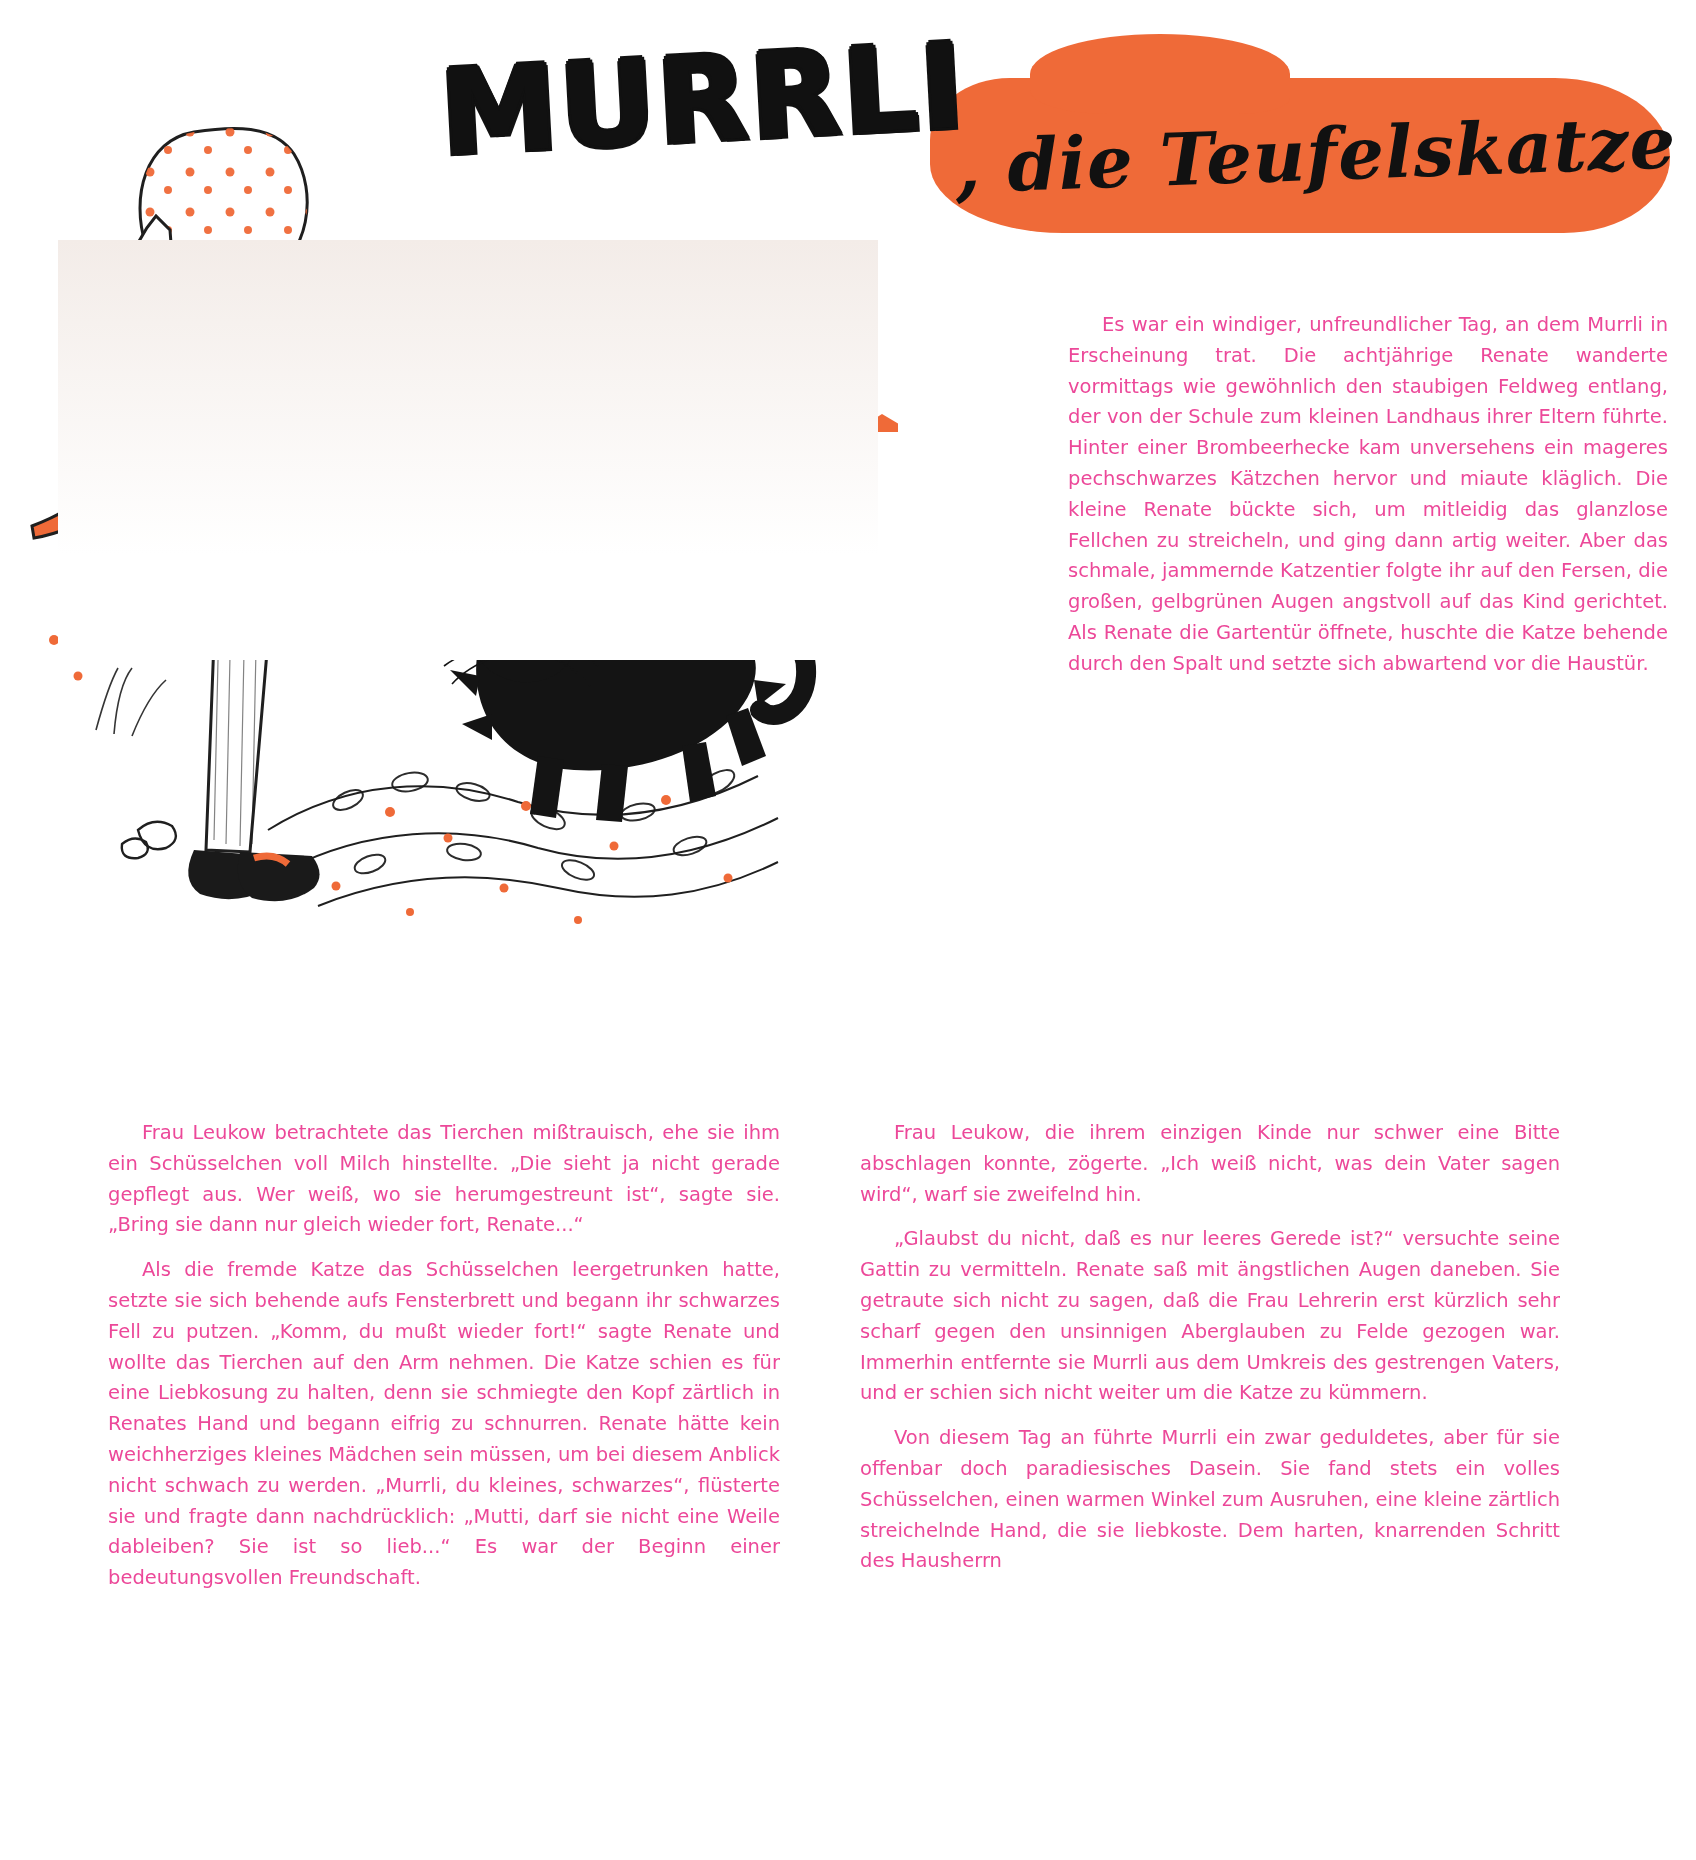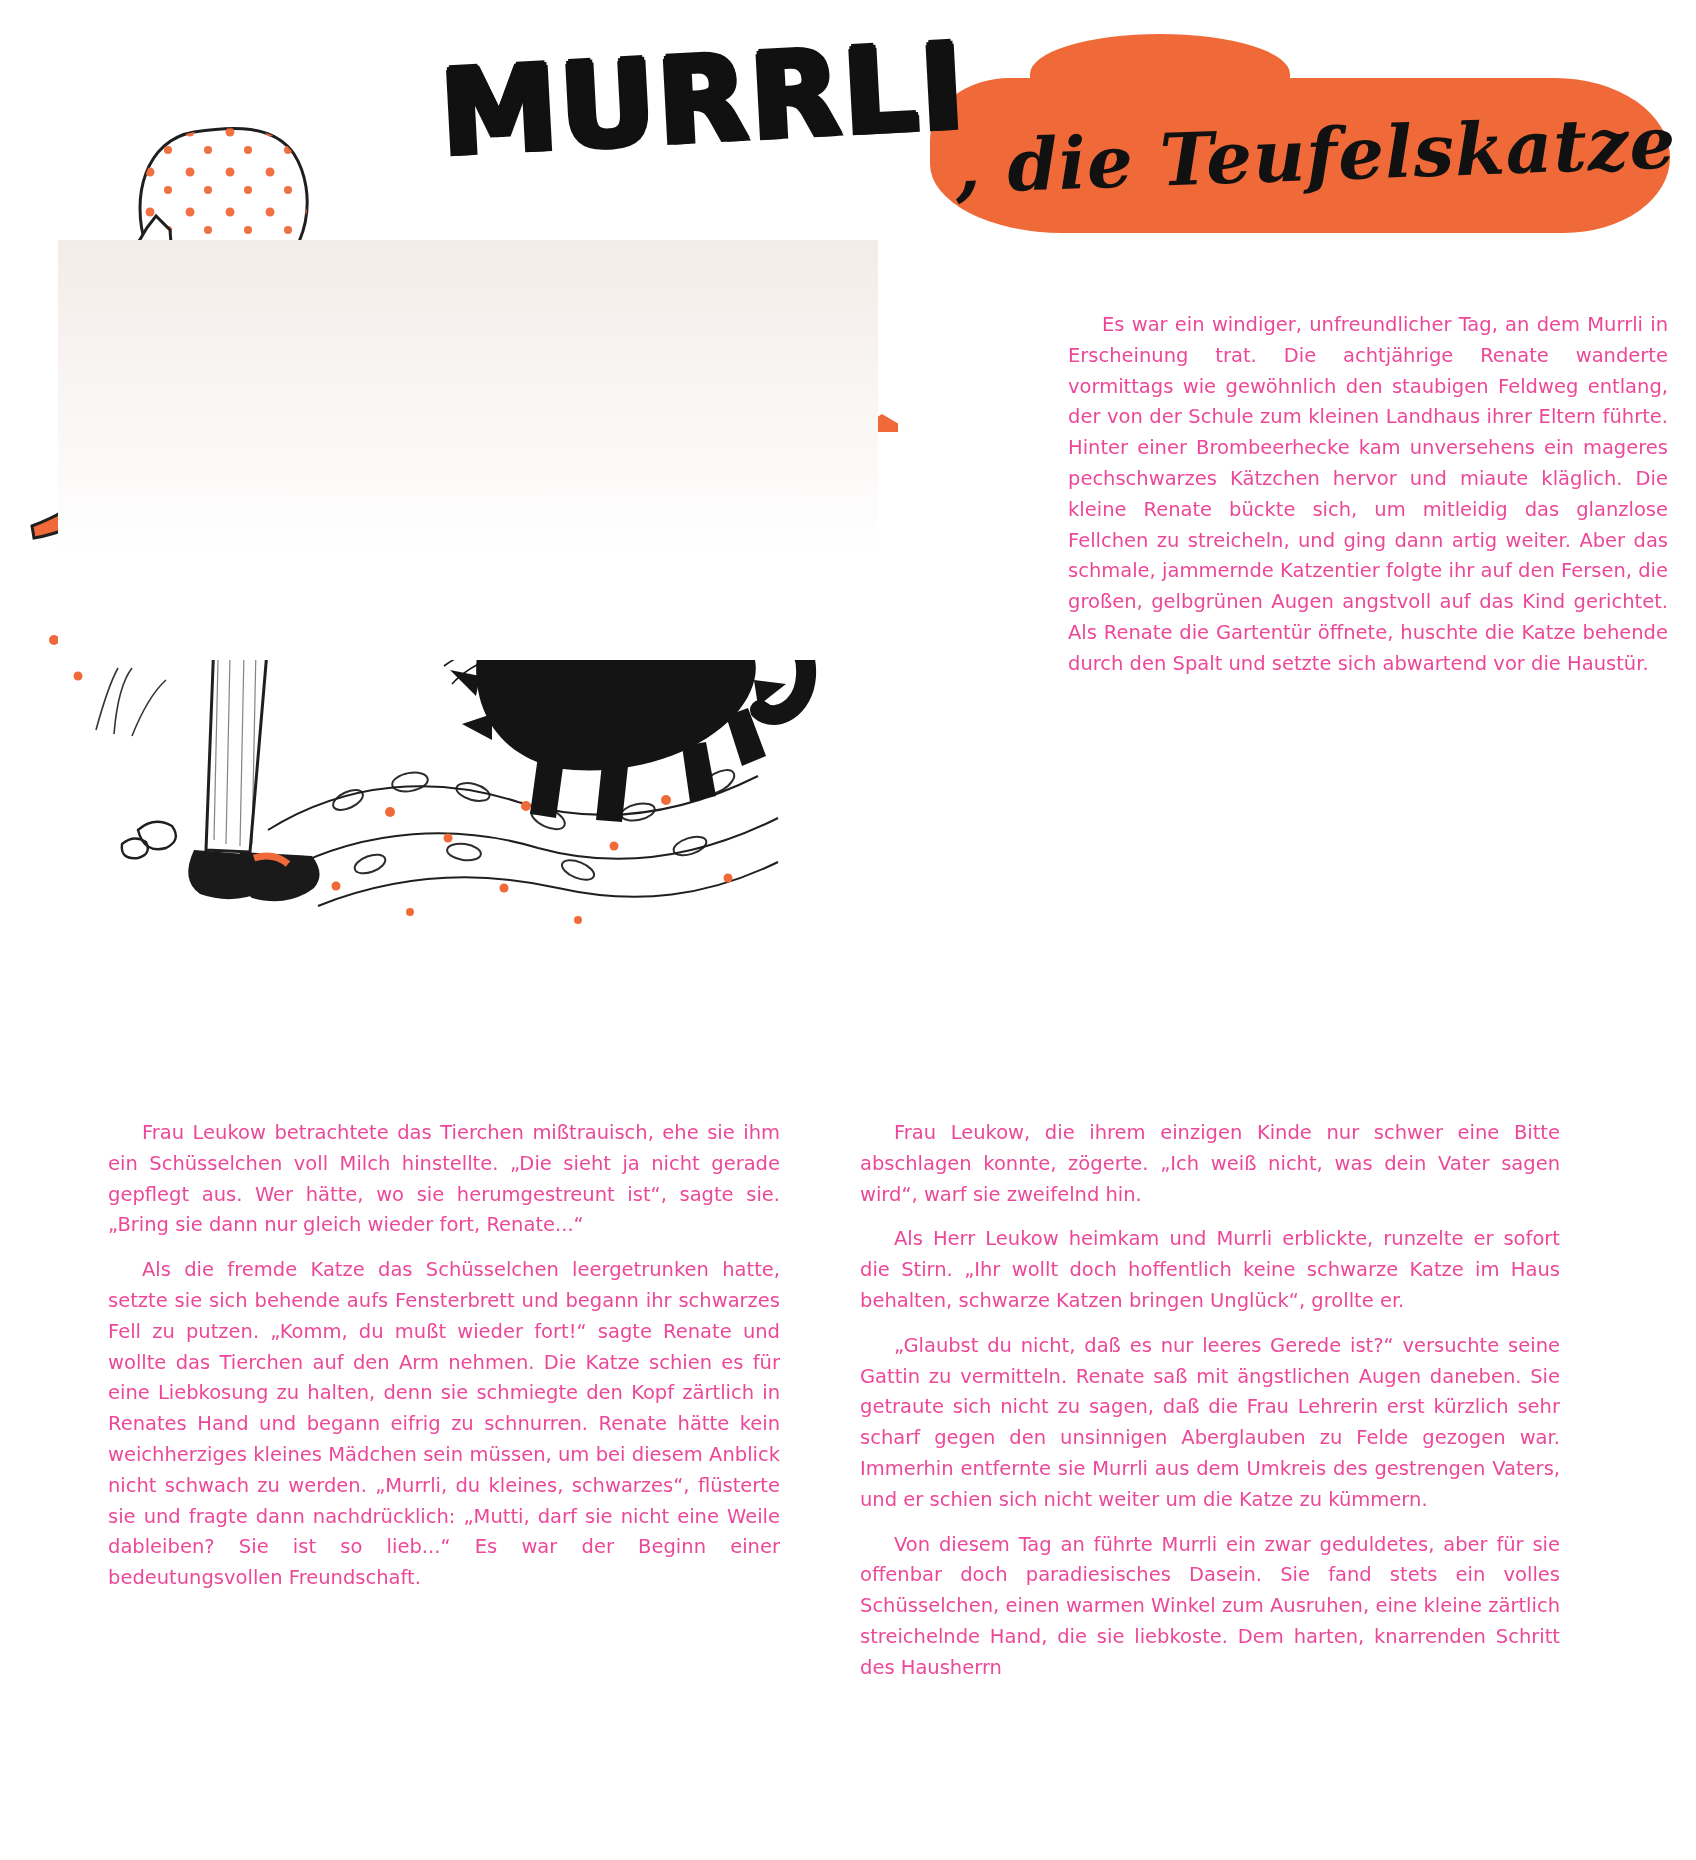--- a/index.html
+++ b/index.html
@@ -314,24 +314,23 @@
         <path d="M104 804 q12 -10 24 -2 q6 12 -8 16 q-18 2 -16 -14 z"></path>
       </g>
     </svg>
   </div>
 
   <div class="col col-top-right">
     <p>Es war ein windiger, unfreundlicher Tag, an dem Murrli in Erscheinung trat. Die achtjährige Renate wanderte vormittags wie gewöhnlich den staubigen Feldweg entlang, der von der Schule zum kleinen Landhaus ihrer Eltern führte. Hinter einer Brombeerhecke kam unversehens ein mageres pechschwarzes Kätzchen hervor und miaute kläglich. Die kleine Renate bückte sich, um mitleidig das glanzlose Fellchen zu streicheln, und ging dann artig weiter. Aber das schmale, jammernde Katzentier folgte ihr auf den Fersen, die großen, gelbgrünen Augen angstvoll auf das Kind gerichtet. Als Renate die Gartentür öffnete, huschte die Katze behende durch den Spalt und setzte sich abwartend vor die Haustür.</p>
   </div>
 
   <div class="col col-bottom-left">
-    <p>Frau Leukow betrachtete das Tierchen mißtrauisch, ehe sie ihm ein Schüsselchen voll Milch hinstellte. „Die sieht ja nicht gerade gepflegt aus. Wer hätte, wo sie herumgestreunt ist“, sagte sie. „Bring sie dann nur gleich wieder fort, Renate...“</p>
+    <p>Frau Leukow betrachtete das Tierchen mißtrauisch, ehe sie ihm ein Schüsselchen voll Milch hinstellte. „Die sieht ja nicht gerade gepflegt aus. Wer weiß, wo sie herumgestreunt ist“, sagte sie. „Bring sie dann nur gleich wieder fort, Renate...“</p>
     <p>Als die fremde Katze das Schüsselchen leergetrunken hatte, setzte sie sich behende aufs Fensterbrett und begann ihr schwarzes Fell zu putzen. „Komm, du mußt wieder fort!“ sagte Renate und wollte das Tierchen auf den Arm nehmen. Die Katze schien es für eine Liebkosung zu halten, denn sie schmiegte den Kopf zärtlich in Renates Hand und begann eifrig zu schnurren. Renate hätte kein weichherziges kleines Mädchen sein müssen, um bei diesem Anblick nicht schwach zu werden. „Murrli, du kleines, schwarzes“, flüsterte sie und fragte dann nachdrücklich: „Mutti, darf sie nicht eine Weile dableiben? Sie ist so lieb...“ Es war der Beginn einer bedeutungsvollen Freundschaft.</p>
   </div>
 
   <div class="col col-bottom-right">
     <p>Frau Leukow, die ihrem einzigen Kinde nur schwer eine Bitte abschlagen konnte, zögerte. „Ich weiß nicht, was dein Vater sagen wird“, warf sie zweifelnd hin.</p>
-    <p>Als Herr Leukow heimkam und Murrli erblickte, runzelte er sofort die Stirn. „Ihr wollt doch hoffentlich keine schwarze Katze im Haus behalten, schwarze Katzen bringen Unglück“, grollte er.</p>
     <p>„Glaubst du nicht, daß es nur leeres Gerede ist?“ versuchte seine Gattin zu vermitteln. Renate saß mit ängstlichen Augen daneben. Sie getraute sich nicht zu sagen, daß die Frau Lehrerin erst kürzlich sehr scharf gegen den unsinnigen Aberglauben zu Felde gezogen war. Immerhin entfernte sie Murrli aus dem Umkreis des gestrengen Vaters, und er schien sich nicht weiter um die Katze zu kümmern.</p>
     <p>Von diesem Tag an führte Murrli ein zwar geduldetes, aber für sie offenbar doch paradiesisches Dasein. Sie fand stets ein volles Schüsselchen, einen warmen Winkel zum Ausruhen, eine kleine zärtlich streichelnde Hand, die sie liebkoste. Dem harten, knarrenden Schritt des Hausherrn</p>
   </div>
 
 </div>
 
 </body></html>

